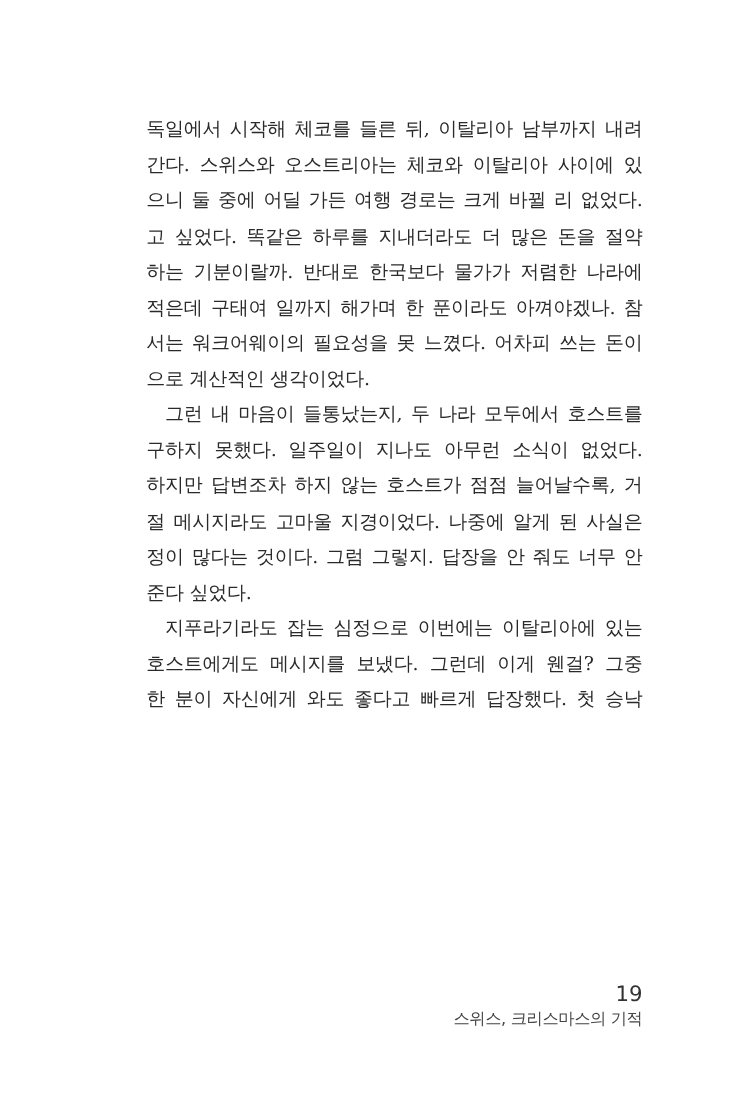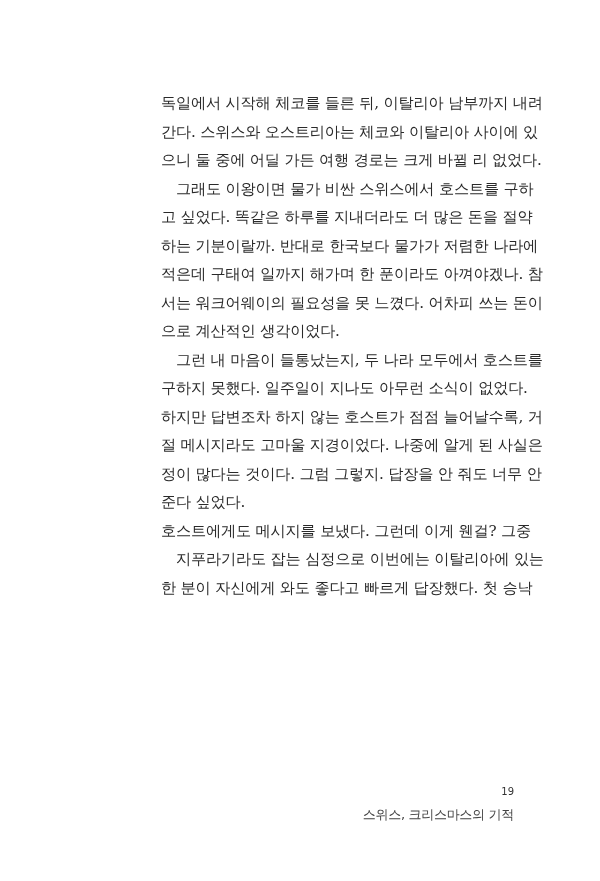--- a/index.html
+++ b/index.html
@@ -30,34 +30,33 @@
   }
   .line {
     display: block;
     height: 28.5px;
     line-height: 28.5px;
     font-size: 15.2px;
     white-space: nowrap;
     text-align: justify;
     text-align-last: justify;
     letter-spacing: -0.2px;
-    margin-left: 44px;
   }
   .line.last {
     text-align-last: left;
   }
   .line.indent {
     padding-left: 15px;
   }
   .page-number {
     position: absolute;
     right: 86px;
     top: 786px;
     font-family: "DejaVu Sans", "Liberation Sans", sans-serif;
-    font-size: 10px;
+    font-size: 17px;
     color: #333333;
     text-align: right;
   }
   .running-footer {
     position: absolute;
     right: 86px;
     top: 806px;
     font-family: "DejaVu Sans", "Liberation Sans", sans-serif;
     font-size: 13px;
     color: #444444;
@@ -71,40 +70,39 @@
 <div class="page">
   <div class="body-text">
 
     <div class="paragraph">
       <span class="line">독일에서 시작해 체코를 들른 뒤, 이탈리아 남부까지 내려</span>
       <span class="line">간다. 스위스와 오스트리아는 체코와 이탈리아 사이에 있</span>
       <span class="line">으니 둘 중에 어딜 가든 여행 경로는 크게 바뀔 리 없었다.</span>
     </div>
 
     <div class="paragraph">
-      <span class="line indent">그래도 이왕이면 물가 비싼 스위스에서 호스트를 구하</span>
       <span class="line">고 싶었다. 똑같은 하루를 지내더라도 더 많은 돈을 절약</span>
       <span class="line">하는 기분이랄까. 반대로 한국보다 물가가 저렴한 나라에</span>
       <span class="line">적은데 구태여 일까지 해가며 한 푼이라도 아껴야겠나. 참</span>
       <span class="line">서는 워크어웨이의 필요성을 못 느꼈다. 어차피 쓰는 돈이</span>
       <span class="line last">으로 계산적인 생각이었다.</span>
     </div>
 
     <div class="paragraph">
       <span class="line indent">그런 내 마음이 들통났는지, 두 나라 모두에서 호스트를</span>
       <span class="line">구하지 못했다. 일주일이 지나도 아무런 소식이 없었다.</span>
       <span class="line">하지만 답변조차 하지 않는 호스트가 점점 늘어날수록, 거</span>
       <span class="line">절 메시지라도 고마울 지경이었다. 나중에 알게 된 사실은</span>
       <span class="line">정이 많다는 것이다. 그럼 그렇지. 답장을 안 줘도 너무 안</span>
       <span class="line last">준다 싶었다.</span>
     </div>
 
     <div class="paragraph">
+      <span class="line indent">지푸라기라도 잡는 심정으로 이번에는 이탈리아에 있는</span>
       <span class="line">호스트에게도 메시지를 보냈다. 그런데 이게 웬걸? 그중</span>
-      <span class="line indent">지푸라기라도 잡는 심정으로 이번에는 이탈리아에 있는</span>
       <span class="line">한 분이 자신에게 와도 좋다고 빠르게 답장했다. 첫 승낙</span>
     </div>
 
   </div>
 
   <div class="page-number">19</div>
   <div class="running-footer">스위스, 크리스마스의 기적</div>
 </div>
 
 </body></html>

